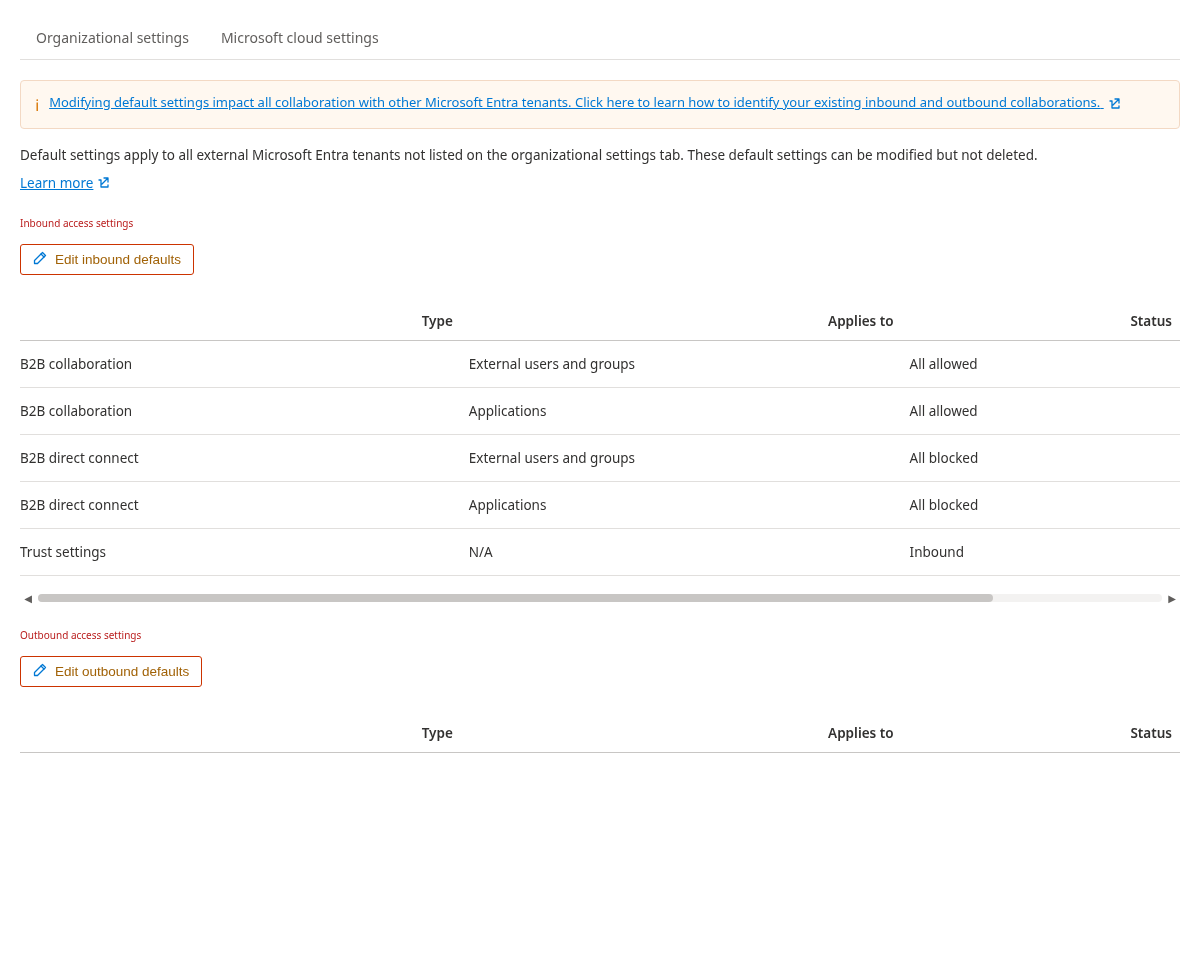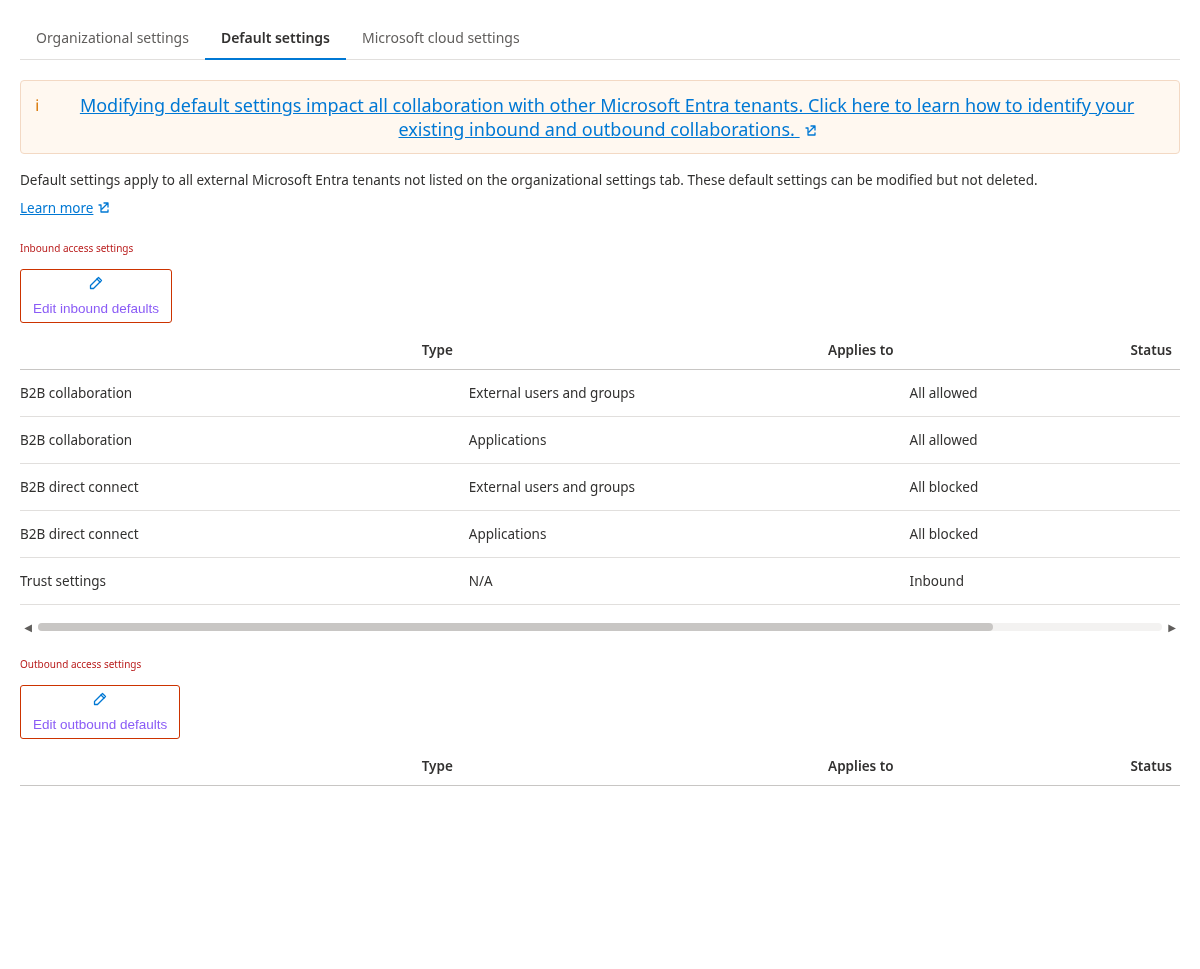--- a/index.html
+++ b/index.html
@@ -52,25 +52,24 @@
       gap: 10px;
       margin-bottom: 16px;
     }
     .banner-icon {
       color: #d97706;
       font-size: 16px;
       flex-shrink: 0;
       margin-top: 1px;
     }
     .banner-text {
-      font-size: 18px;
+      font-size: 13px;
       color: #0078d4;
       text-decoration: underline;
       cursor: pointer;
-      text-align: center;
     }
     .external-link {
       display: inline-block;
       width: 12px;
       height: 12px;
       margin-left: 4px;
       vertical-align: middle;
     }
 
     
@@ -103,23 +102,22 @@
     .edit-button {
       display: inline-flex;
       align-items: center;
       gap: 8px;
       padding: 6px 12px;
       border: 1.5px solid #cc3300;
       border-radius: 3px;
       background: #fff;
       cursor: pointer;
       font-size: 13.5px;
-      color: #8b5cf6;
-      margin-bottom: 8px;
-      flex-direction: column;
+      color: #a16207;
+      margin-bottom: 27px;
     }
     .edit-icon {
       color: #0078d4;
       font-size: 14px;
     }
 
     
     .settings-table {
       width: 100%;
       border-collapse: collapse;
@@ -196,21 +194,20 @@
     }
   </style>
 </head>
 <body>
 
 
 
 
 <div class="tabs">
   <div class="tab">Organizational settings</div>
-  <div class="tab active">Default settings</div>
   <div class="tab">Microsoft cloud settings</div>
 </div>
 
 
 <div class="banner">
   <span class="banner-icon">ℹ</span>
   <span class="banner-text">
     <span>Modifying default settings impact all collaboration with other Microsoft Entra tenants. Click here to learn how to identify your existing inbound and outbound collaborations.</span>
     <svg class="external-link" viewBox="0 0 12 12" fill="none" xmlns="http://www.w3.org/2000/svg">
       <path d="M7 1H11V5M11 1L5 7M2 3H4V10H11V8" stroke="#0078d4" stroke-width="1.3" stroke-linecap="round" stroke-linejoin="round"></path>

